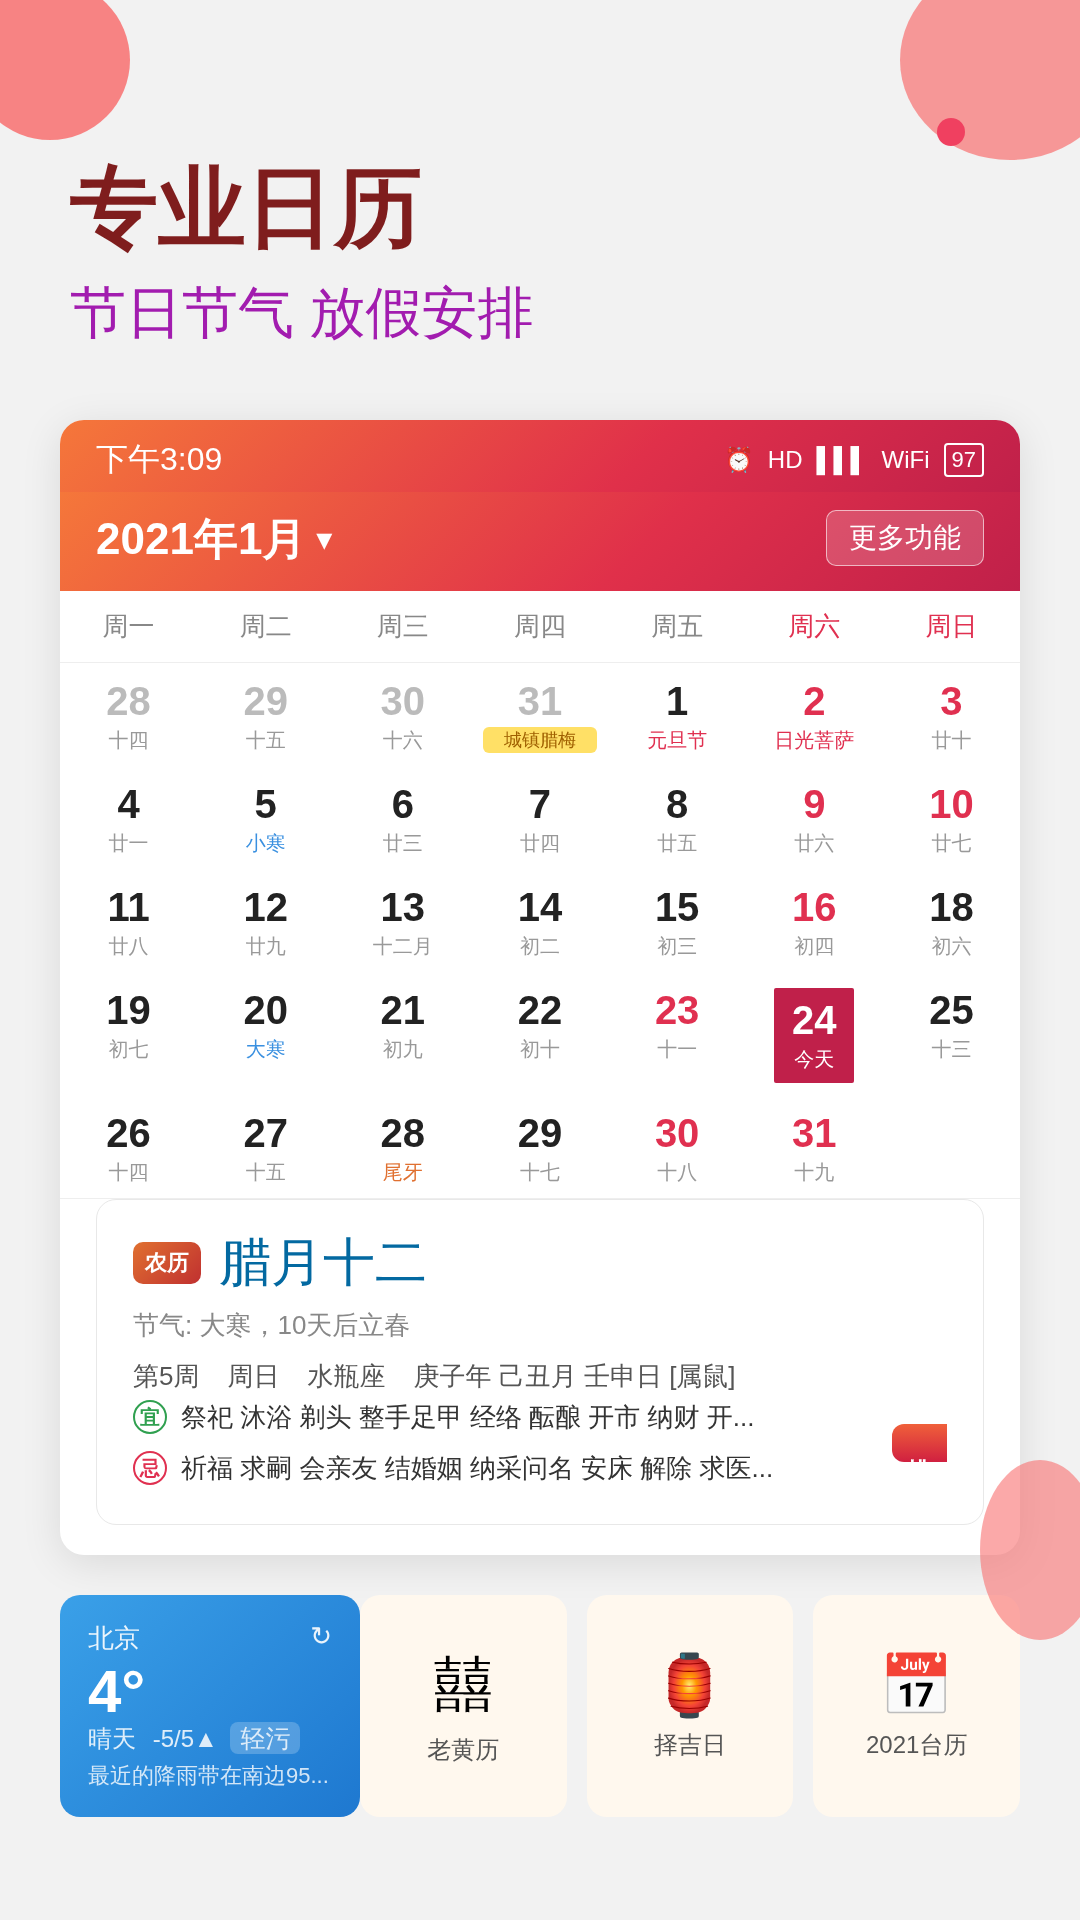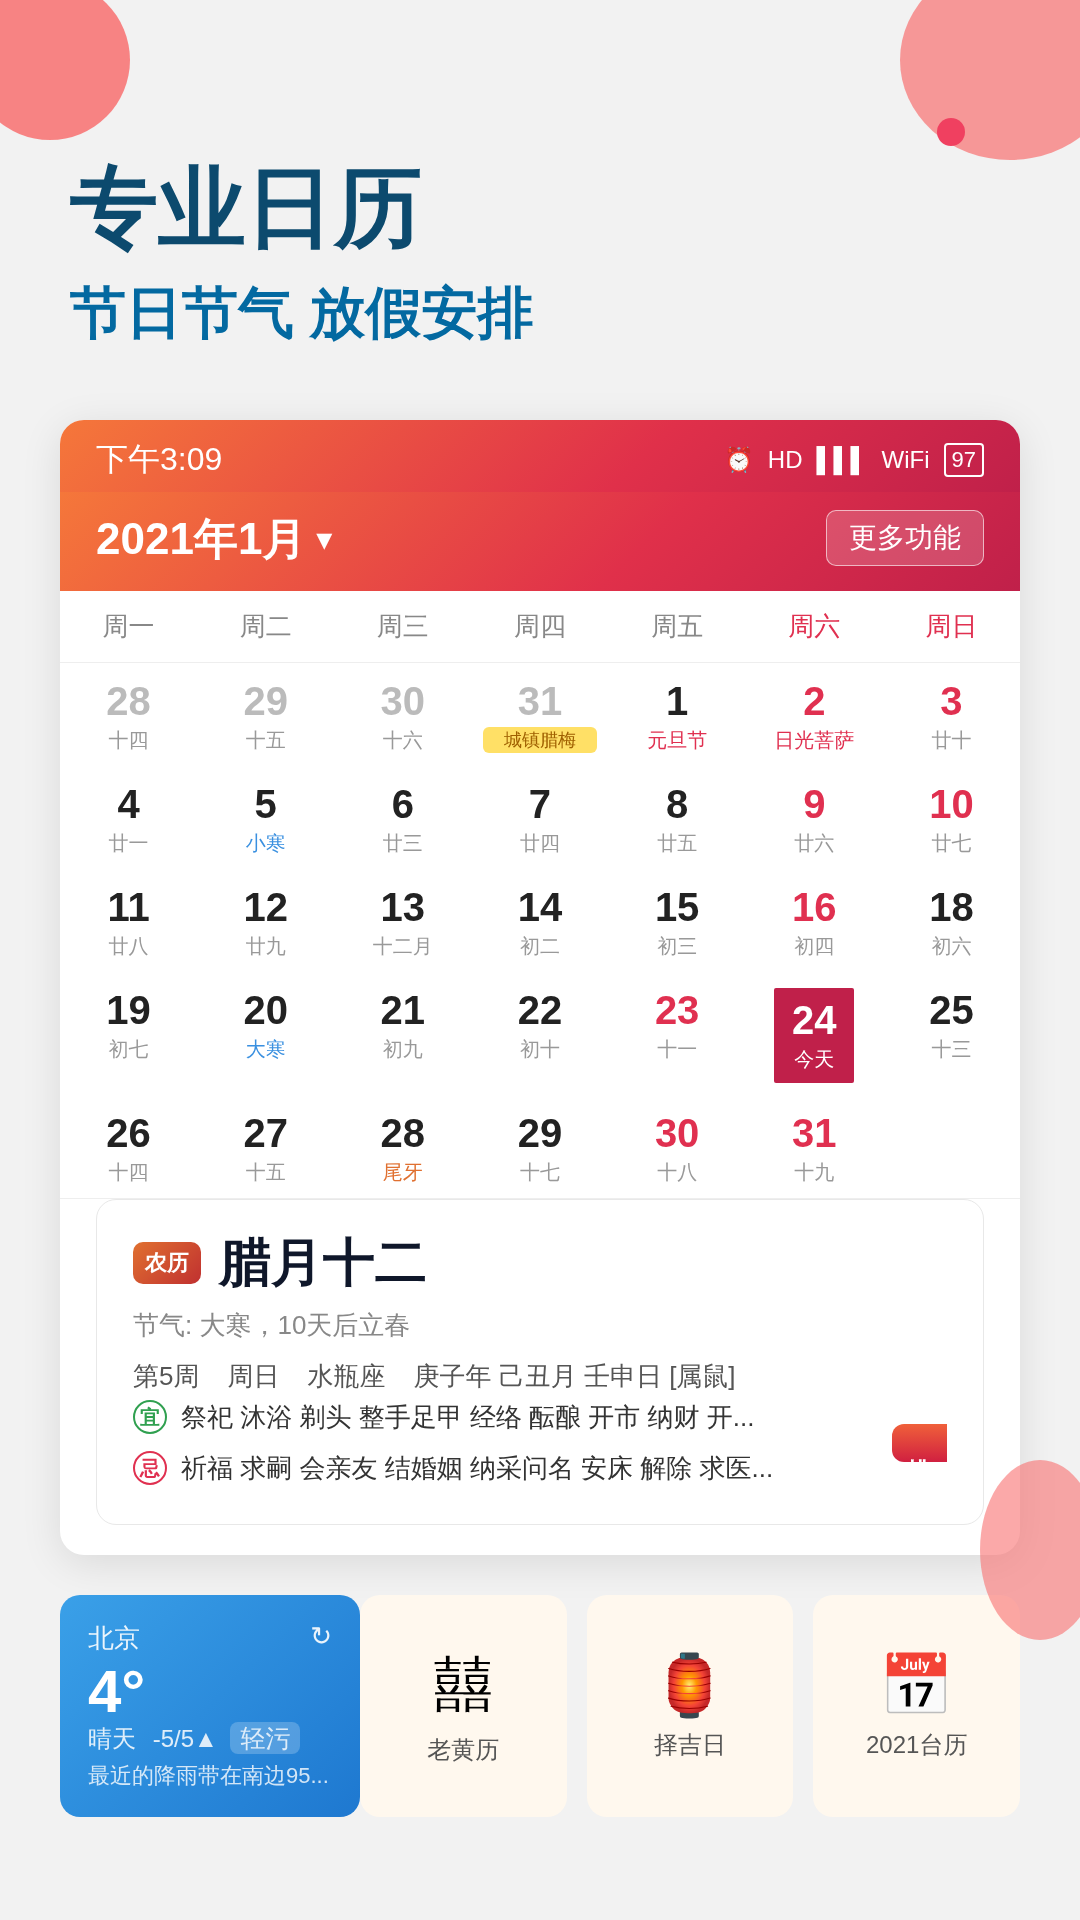--- a/index.html
+++ b/index.html
@@ -46,28 +46,28 @@
       opacity: 0.6;
     }
 
     
     .hero {
       padding: 160px 70px 40px 70px;
     }
     .hero-title {
       font-size: 88px;
       font-weight: 800;
-      color: #0c4a6e;
+      color: #7f1d1d;
       line-height: 1.1;
       margin-bottom: 20px;
     }
     .hero-subtitle {
       font-size: 56px;
-      font-weight: 700;
-      color: #0369a1;
+      font-weight: 400;
+      color: #a21caf;
       line-height: 1.3;
     }
 
     
     .calendar-card {
       margin: 30px 60px 40px 60px;
       background: #fff;
       border-radius: 24px;
       overflow: hidden;
       box-shadow: 0 8px 40px rgba(0,0,0,0.10);
@@ -219,22 +219,22 @@
       background: linear-gradient(135deg, #e07030, #c03030);
       color: #fff;
       font-size: 22px;
       border-radius: 10px;
       padding: 6px 12px;
       font-weight: 600;
       white-space: nowrap;
     }
     .lunar-date-text {
       font-size: 52px;
-      font-weight: 700;
-      color: #0f172a;
+      font-weight: 400;
+      color: #0369a1;
     }
     .lunar-jieqi {
       font-size: 26px;
       color: #888;
       margin-bottom: 16px;
     }
     .lunar-meta {
       font-size: 26px;
       color: #555;
       margin-bottom: 4px;

